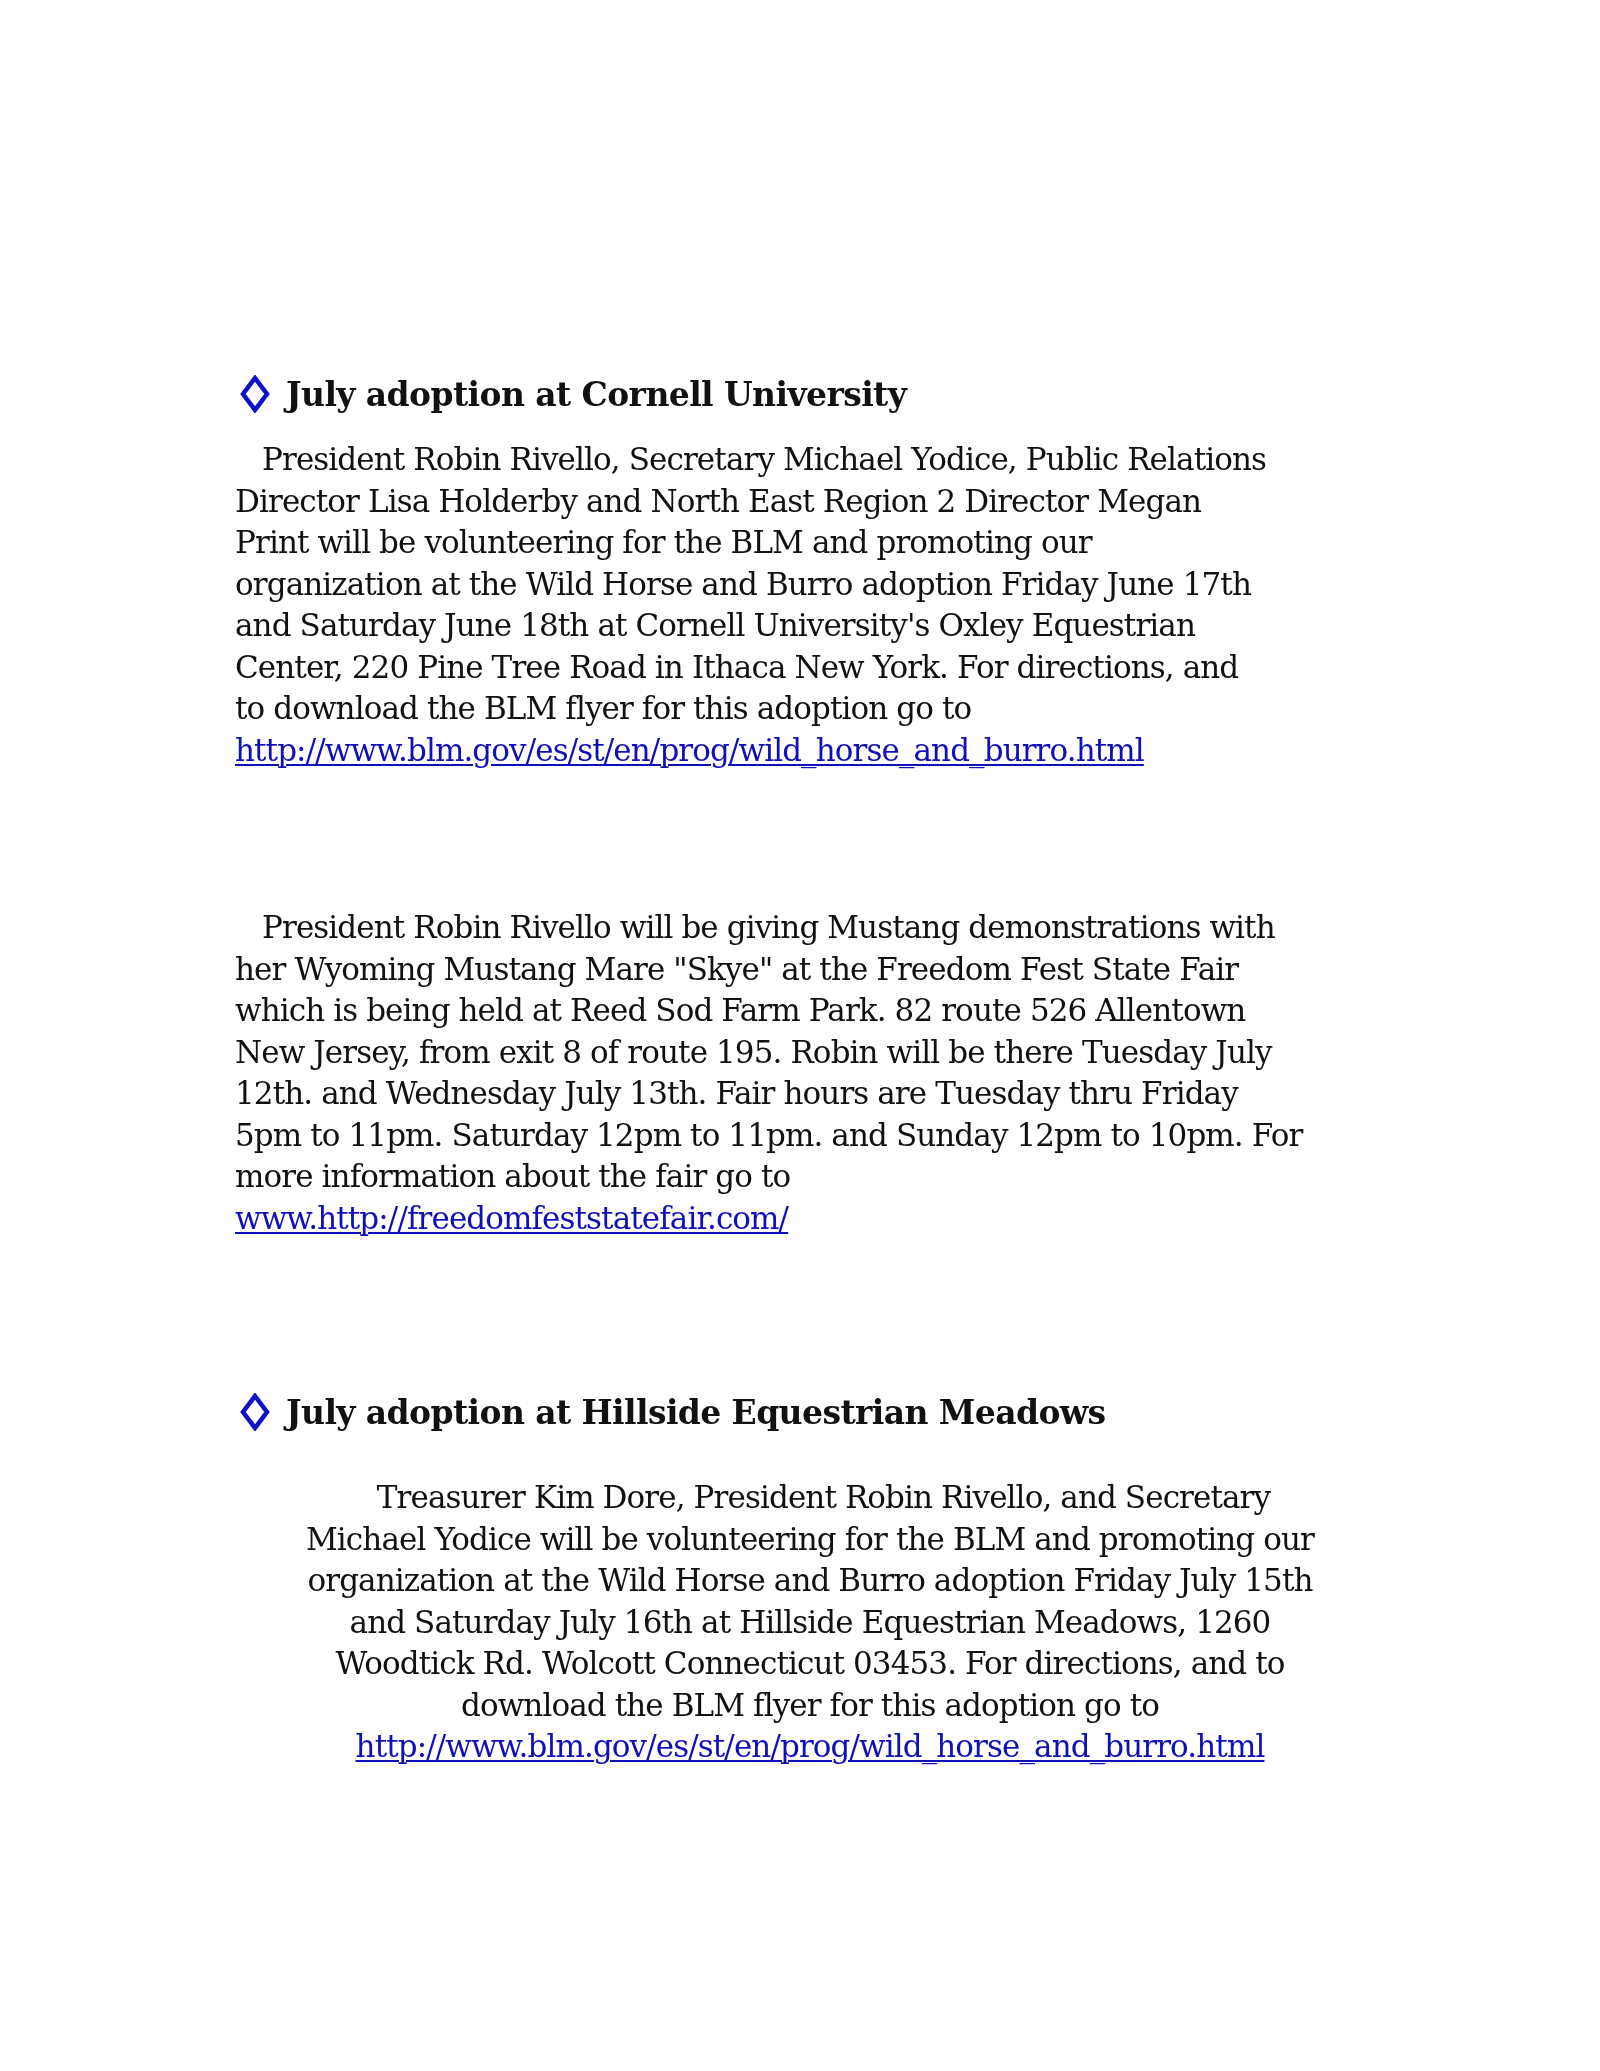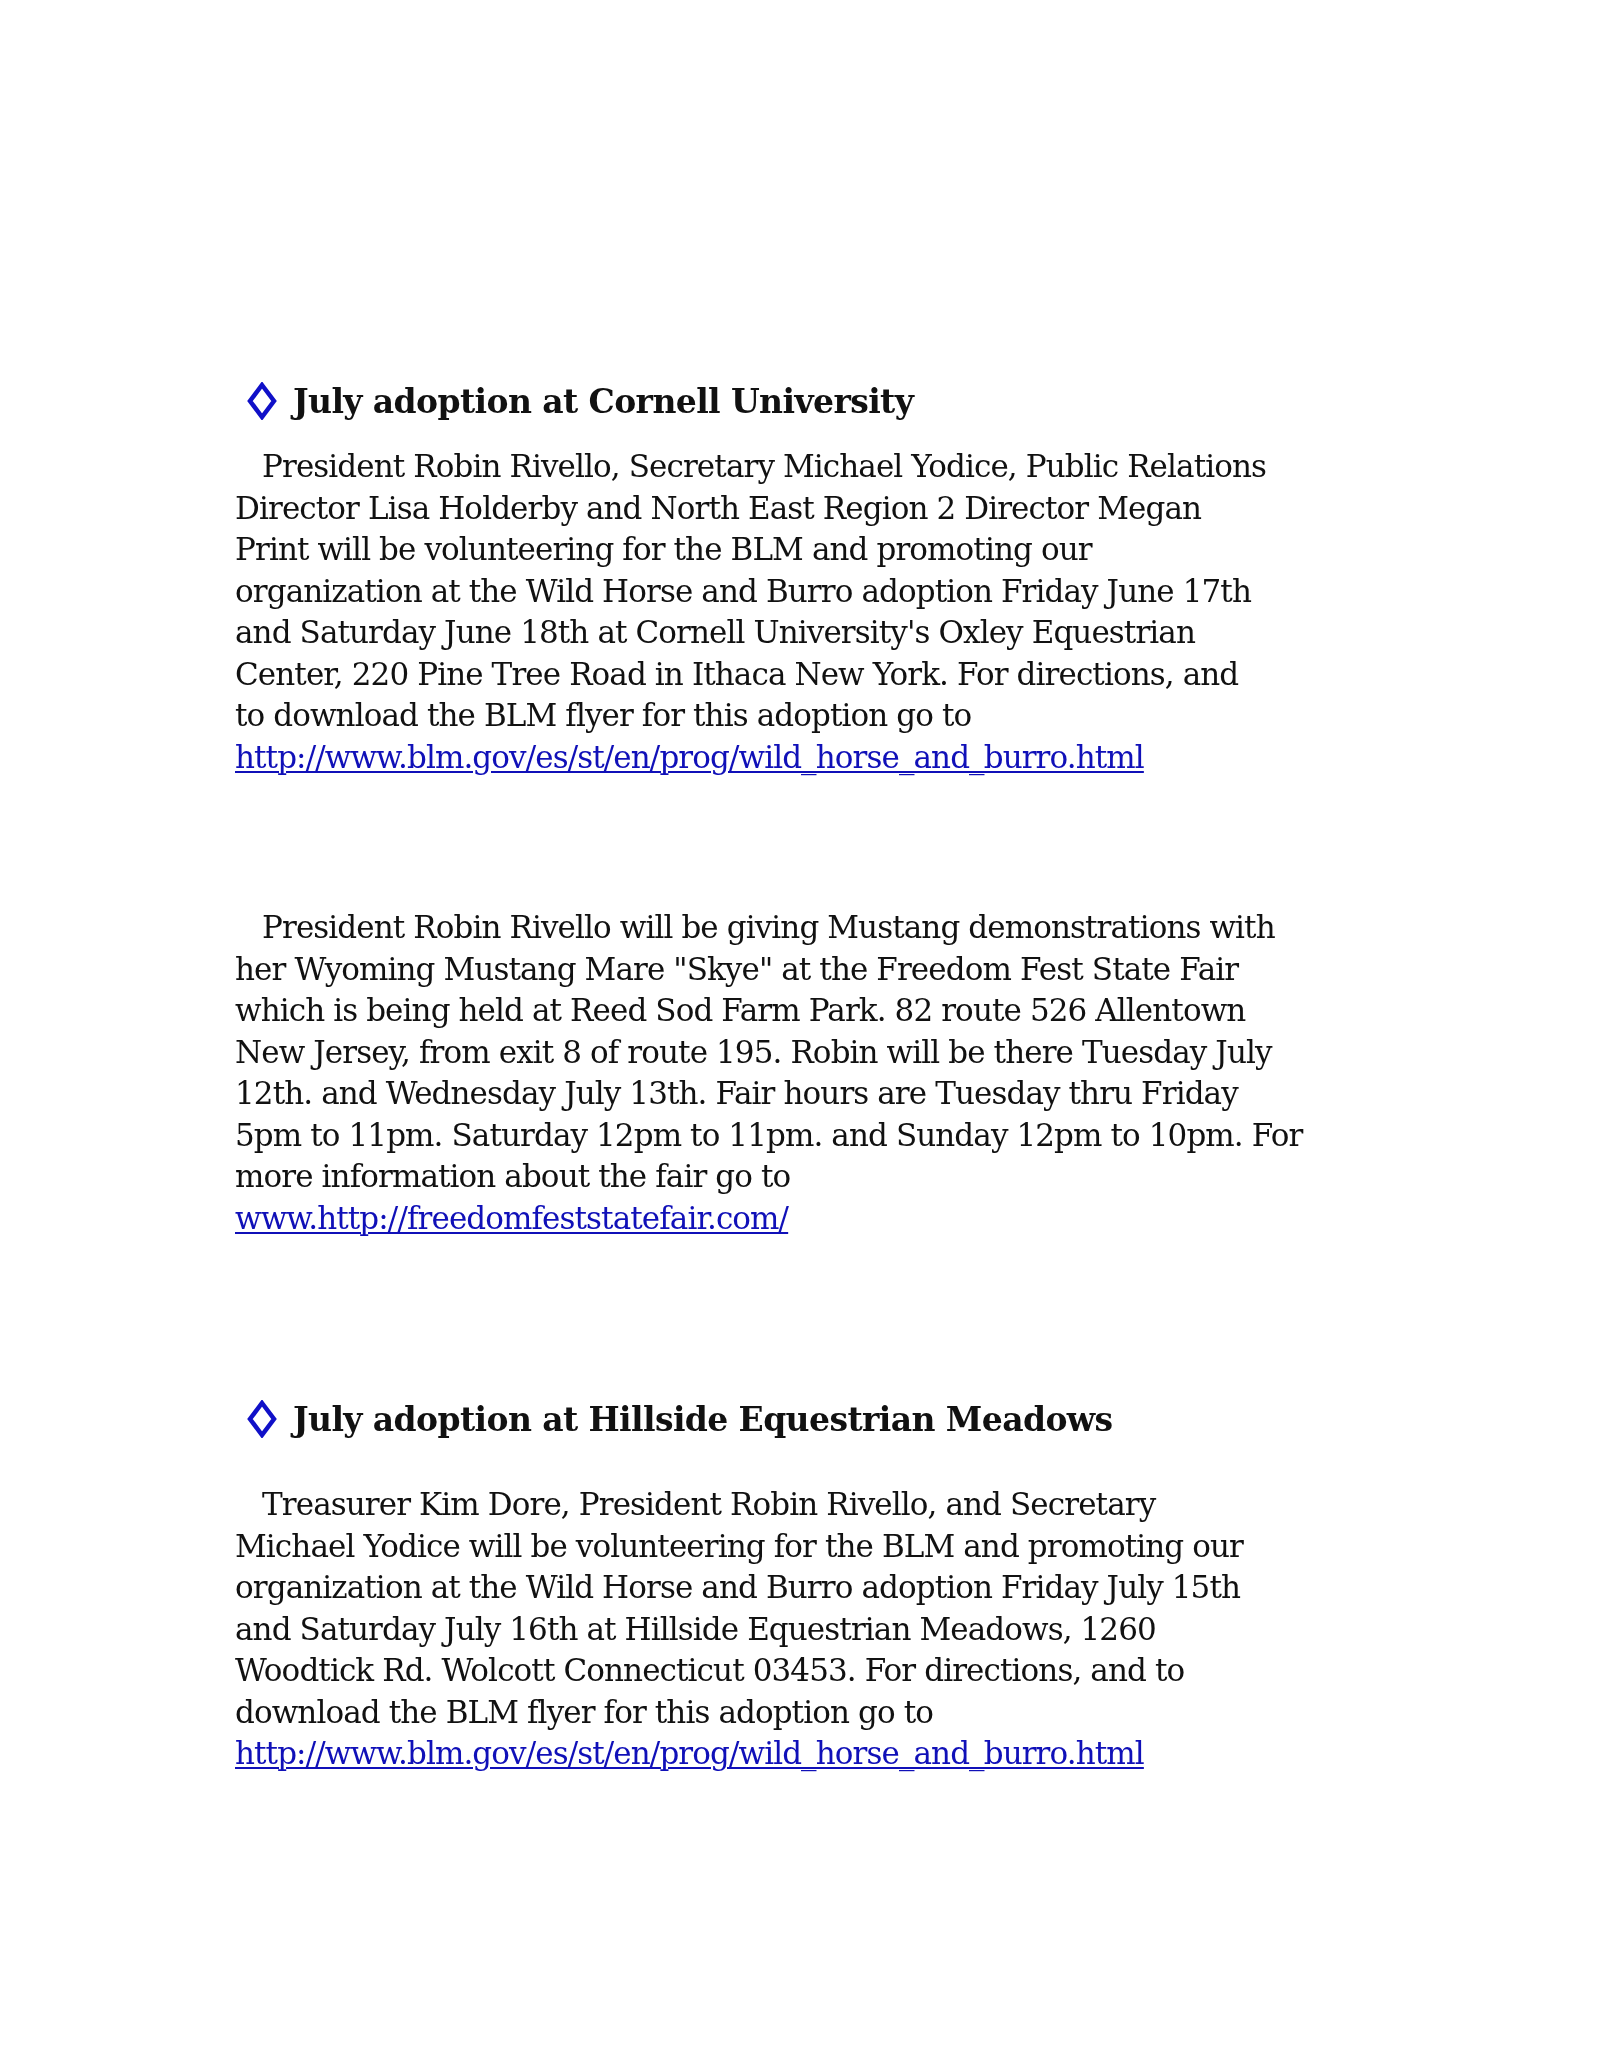--- a/index.html
+++ b/index.html
@@ -24,21 +24,21 @@
     }
     .section {
       position: absolute;
       left: 235px;
       width: 1150px;
     }
     .heading {
       display: flex;
       align-items: center;
       height: 50px;
-      margin: 12px;
+      margin: 5px;
     }
     .diamond {
       width: 30px;
       height: 38px;
       margin-right: 16px;
       flex: 0 0 auto;
       display: inline-block;
     }
     .heading-text {
       font-family: "DejaVu Serif", "Liberation Serif", serif;
@@ -115,21 +115,21 @@
 
   <div class="section" style="top:1382px;">
     <h2 class="heading">
       <span class="diamond">
         <svg width="30" height="38" viewBox="0 0 30 38">
           <polygon points="15,3 27,19 15,35 3,19" fill="none" stroke="#1010c8" stroke-width="4.5"></polygon>
         </svg>
       </span>
       <span class="heading-text">July adoption at Hillside Equestrian Meadows</span>
     </h2>
-    <div class="body-text" style="margin-top:40px;">
+    <div class="body-text" style="margin-top:40px;text-align:center;">
       <span class="line indent">Treasurer Kim Dore, President Robin Rivello, and Secretary</span>
       <span class="line">Michael Yodice will be volunteering for the BLM and promoting our</span>
       <span class="line">organization at the Wild Horse and Burro adoption Friday July 15th</span>
       <span class="line">and Saturday July 16th at Hillside Equestrian Meadows, 1260</span>
       <span class="line">Woodtick Rd. Wolcott Connecticut 03453. For directions, and to</span>
       <span class="line">download the BLM flyer for this adoption go to</span>
       <span class="line"><a class="link" href="#">http://www.blm.gov/es/st/en/prog/wild_horse_and_burro.html</a></span>
     </div>
   </div>
 

